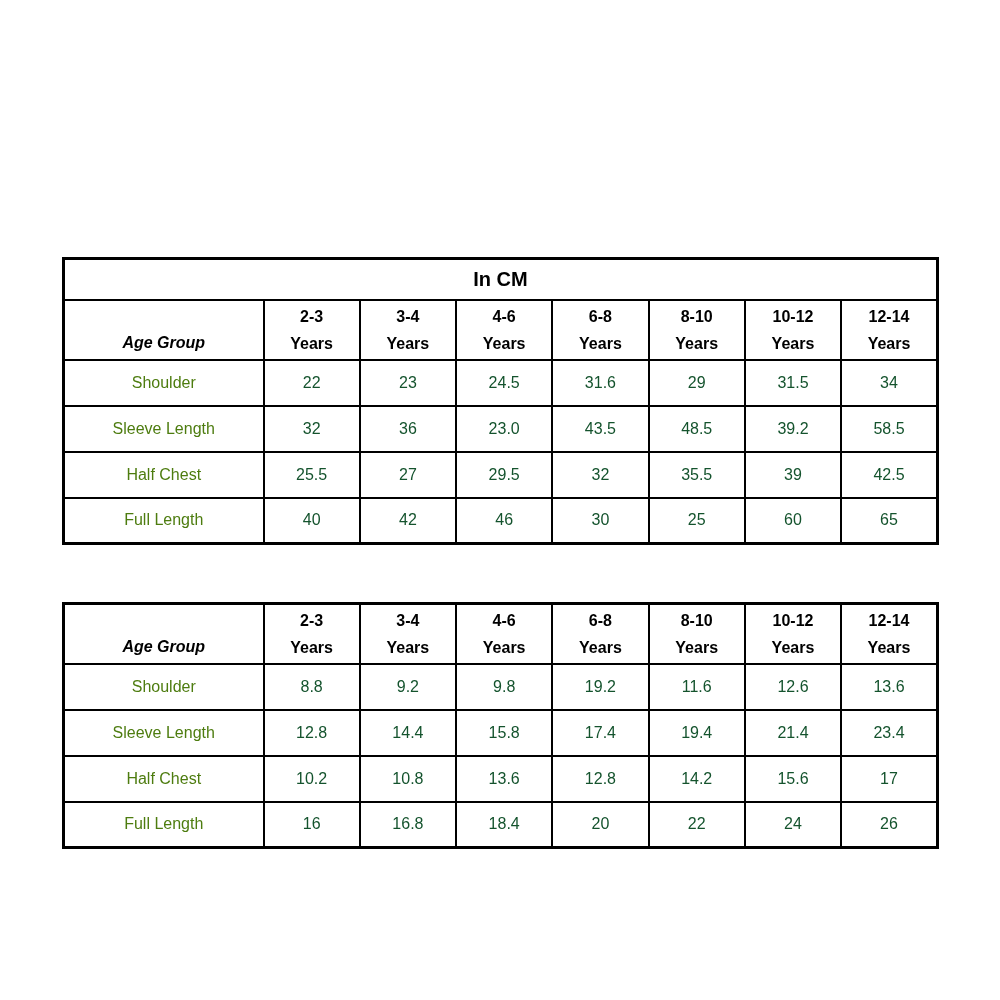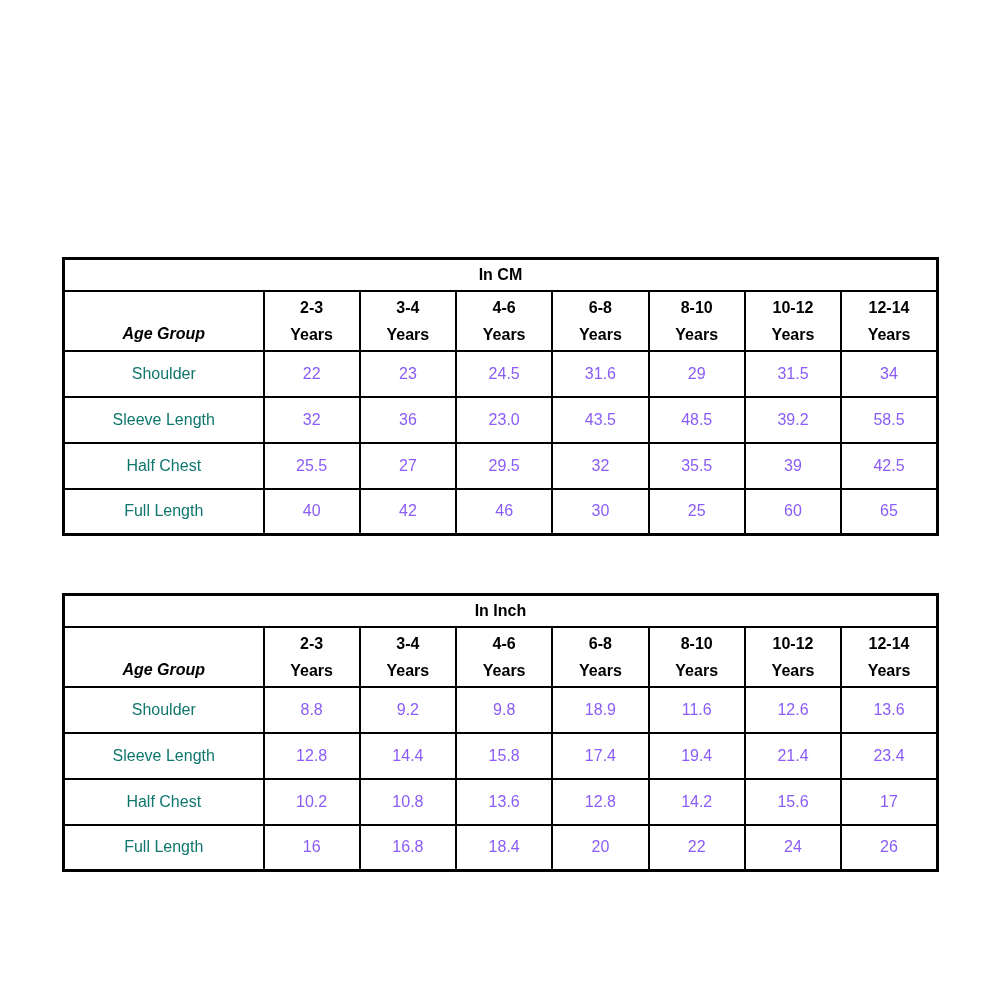--- a/index.html
+++ b/index.html
@@ -27,25 +27,25 @@
     border-collapse: collapse;
     table-layout: fixed;
     background: #ffffff;
     margin-bottom: 57px;
   }
   table.size-table, table.size-table th, table.size-table td {
     border: 2px solid #000000;
   }
   table.size-table { border-width: 3px; }
   .title-cell {
-    height: 32px;
+    height: 41px;
     text-align: center;
     vertical-align: middle;
     font-weight: bold;
-    font-size: 16px;
+    font-size: 20px;
     color: #000000;
   }
   th.corner-cell {
     height: 60px;
     text-align: center;
     vertical-align: bottom;
     padding-bottom: 7px;
     font-weight: bold;
     font-size: 16px;
     font-style: italic;
@@ -57,28 +57,28 @@
     font-size: 16px;
     line-height: 27px;
   }
   th.age-col-cell .line { display: block; }
   th.row-label-cell {
     height: 46px;
     text-align: center;
     vertical-align: middle;
     font-weight: normal;
     font-size: 16px;
-    color: #0f766e;
+    color: #4d7c0f;
   }
   td.value-cell {
     height: 30px;
     text-align: center;
     vertical-align: middle;
     font-size: 16px;
-    color: #8b5cf6;
+    color: #14532d;
   }
 </style>
 </head>
 <body>
 
 <div class="page">
   <div class="tables-wrap">
 
     <table class="size-table">
       <colgroup>
@@ -164,23 +164,20 @@
           </tr>
         </tbody>
     </table>
 
     <table class="size-table">
       <colgroup>
         <col style="width:200px">
         <col span="7" style="width:96.28px">
       </colgroup>
       <thead>
-        <tr>
-          <th class="title-cell" colspan="8">In Inch</th>
-        </tr>
         <tr class="header-row">
             <th class="corner-cell">Age Group</th>
             <th class="age-col-cell">
               <span class="line">2-3</span>
               <span class="line">Years</span>
             </th>
             <th class="age-col-cell">
               <span class="line">3-4</span>
               <span class="line">Years</span>
             </th>
@@ -205,21 +202,21 @@
               <span class="line">Years</span>
             </th>
           </tr>
       </thead>
       <tbody>
           <tr>
             <th class="row-label-cell">Shoulder</th>
             <td class="value-cell">8.8</td>
             <td class="value-cell">9.2</td>
             <td class="value-cell">9.8</td>
-            <td class="value-cell">18.9</td>
+            <td class="value-cell">19.2</td>
             <td class="value-cell">11.6</td>
             <td class="value-cell">12.6</td>
             <td class="value-cell">13.6</td>
           </tr>
           <tr>
             <th class="row-label-cell">Sleeve Length</th>
             <td class="value-cell">12.8</td>
             <td class="value-cell">14.4</td>
             <td class="value-cell">15.8</td>
             <td class="value-cell">17.4</td>

